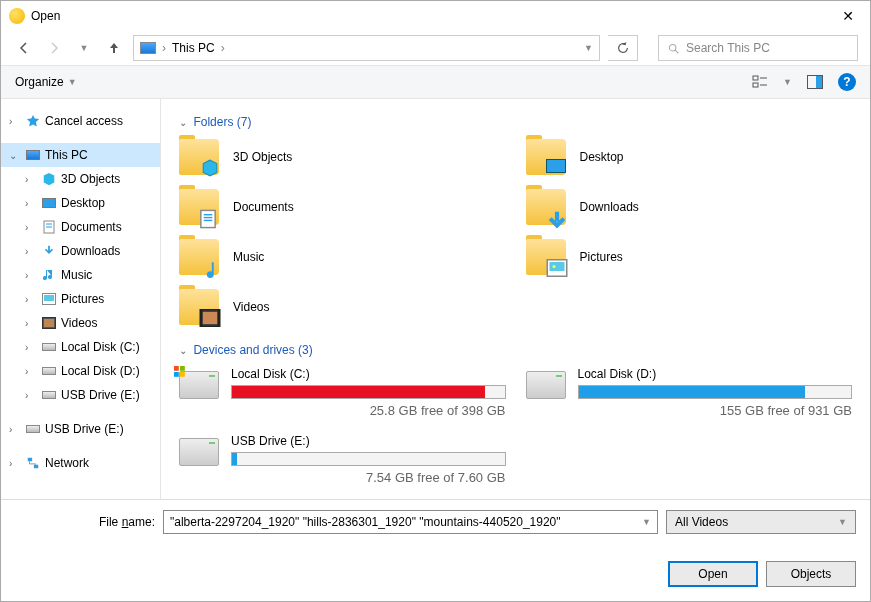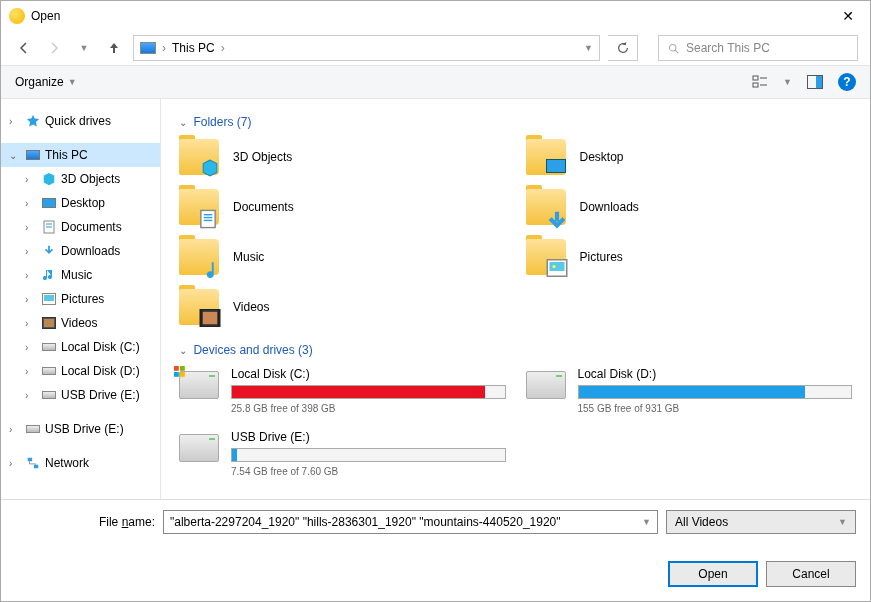--- a/index.html
+++ b/index.html
@@ -38,21 +38,21 @@
 .fico .tab { position: absolute; top: -4px; left: 0; width: 16px; height: 8px; background: #f5c23d; border-radius: 2px 2px 0 0; }
 .fico .overlay { position: absolute; bottom: -2px; right: -2px; width: 22px; height: 18px; }
 .drives { display: grid; grid-template-columns: 1fr 1fr; gap: 16px 20px; }
 .drive { display: flex; align-items: flex-start; gap: 12px; cursor: pointer; }
 .dico { width: 40px; height: 28px; background: linear-gradient(#eee,#ccc); border: 1px solid #aaa; border-radius: 2px; margin-top: 4px; position: relative; }
 .dico::after { content: ""; position: absolute; top: 3px; right: 3px; width: 6px; height: 2px; background: #7c7; }
 .dinfo { flex: 1; }
 .dname { margin-bottom: 4px; }
 .dbar { height: 14px; border: 1px solid #aaa; background: #f4f4f4; margin-bottom: 4px; position: relative; }
 .dbar .fill { height: 100%; }
-.dfree { color: #666; font-size: 10px; }
+.dfree { color: #666; font-size: 13px; text-align: right; }
 .footer { border-top: 1px solid #ddd; padding: 10px 14px 14px; }
 .row { display: flex; align-items: center; gap: 8px; margin-bottom: 27px; }
 .row label { width: 140px; text-align: right; }
 .row label u { text-decoration: underline; }
 .fname { flex: 1; height: 24px; border: 1px solid #888; padding: 0 6px; display: flex; align-items: center; justify-content: space-between; }
 .filter { width: 190px; height: 24px; border: 1px solid #888; background: #eaeaea; padding: 0 8px; display: flex; align-items: center; justify-content: space-between; }
 .btns { display: flex; justify-content: flex-end; gap: 8px; }
 .btn { width: 90px; height: 26px; border: 1px solid #888; background: #eaeaea; cursor: pointer; }
 .btn.primary { border: 2px solid #0078d7; background: #eaeaea; }
 .churn { font-size: 9px; color: #888; }
@@ -135,21 +135,21 @@
 
 <div class="main">
   <div class="sidebar">
     <div class="tree-item">
       <span class="chev">›</span>
       <span class="ico">
           <svg width="14" height="14" viewBox="0 0 16 16">
             <path d="M8 1l2 4 5 .7-3.6 3.5.9 5L8 12l-4.3 2.2.9-5L1 5.7 6 5z" fill="#2b9fe8"></path>
           </svg>
         </span>
-      <span>Quick drives</span>
+      <span>Cancel access</span>
     </div>
     <div class="spacer"></div>
     <div class="tree-item selected">
       <span class="chev">⌄</span>
       <span class="ico">
           <div style="width:14px;height:10px;background:linear-gradient(#4aa8ff,#1a79d8);border:1px solid #777"></div>
         </span>
       <span>This PC</span>
     </div>
     <div class="tree-item lvl2">
@@ -411,15 +411,15 @@
       <span>"alberta-2297204_1920" "hills-2836301_1920" "mountains-440520_1920"</span>
       <span class="churn">▼</span>
     </div>
     <div class="filter">
       <span>All Videos</span>
       <span class="churn">▼</span>
     </div>
   </div>
   <div class="btns">
     <button class="btn primary"><span>Open</span></button>
-    <button class="btn">Cancel</button>
+    <button class="btn">Objects</button>
   </div>
 </div>
 
 </body></html>

